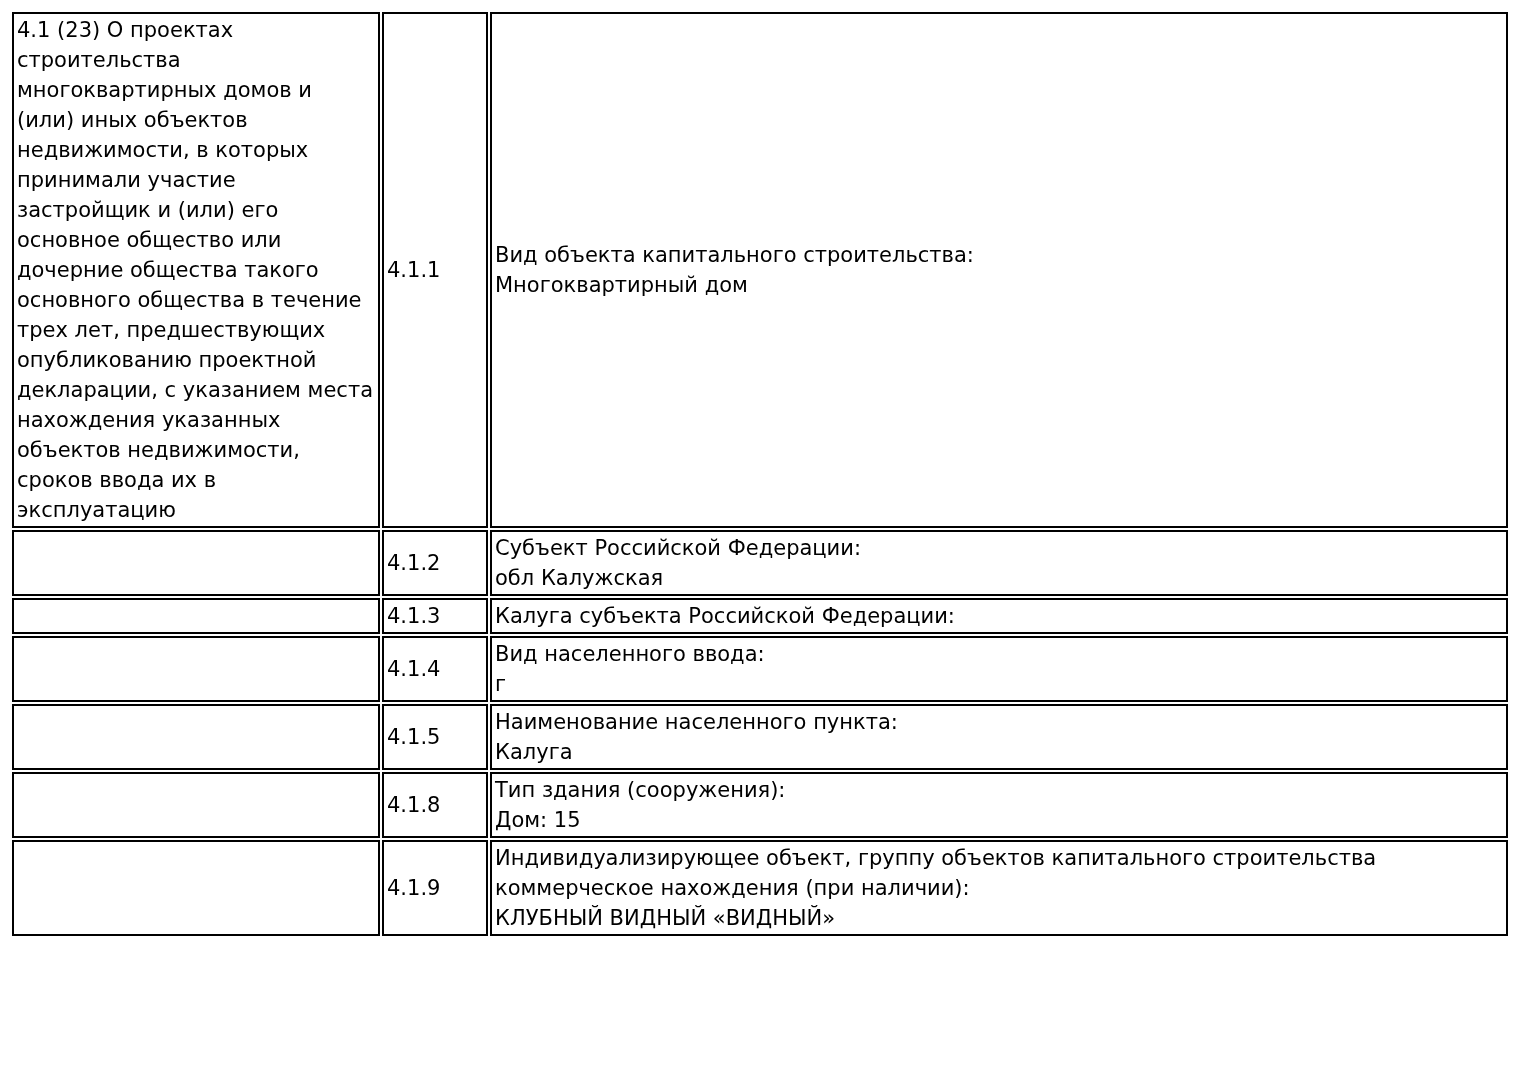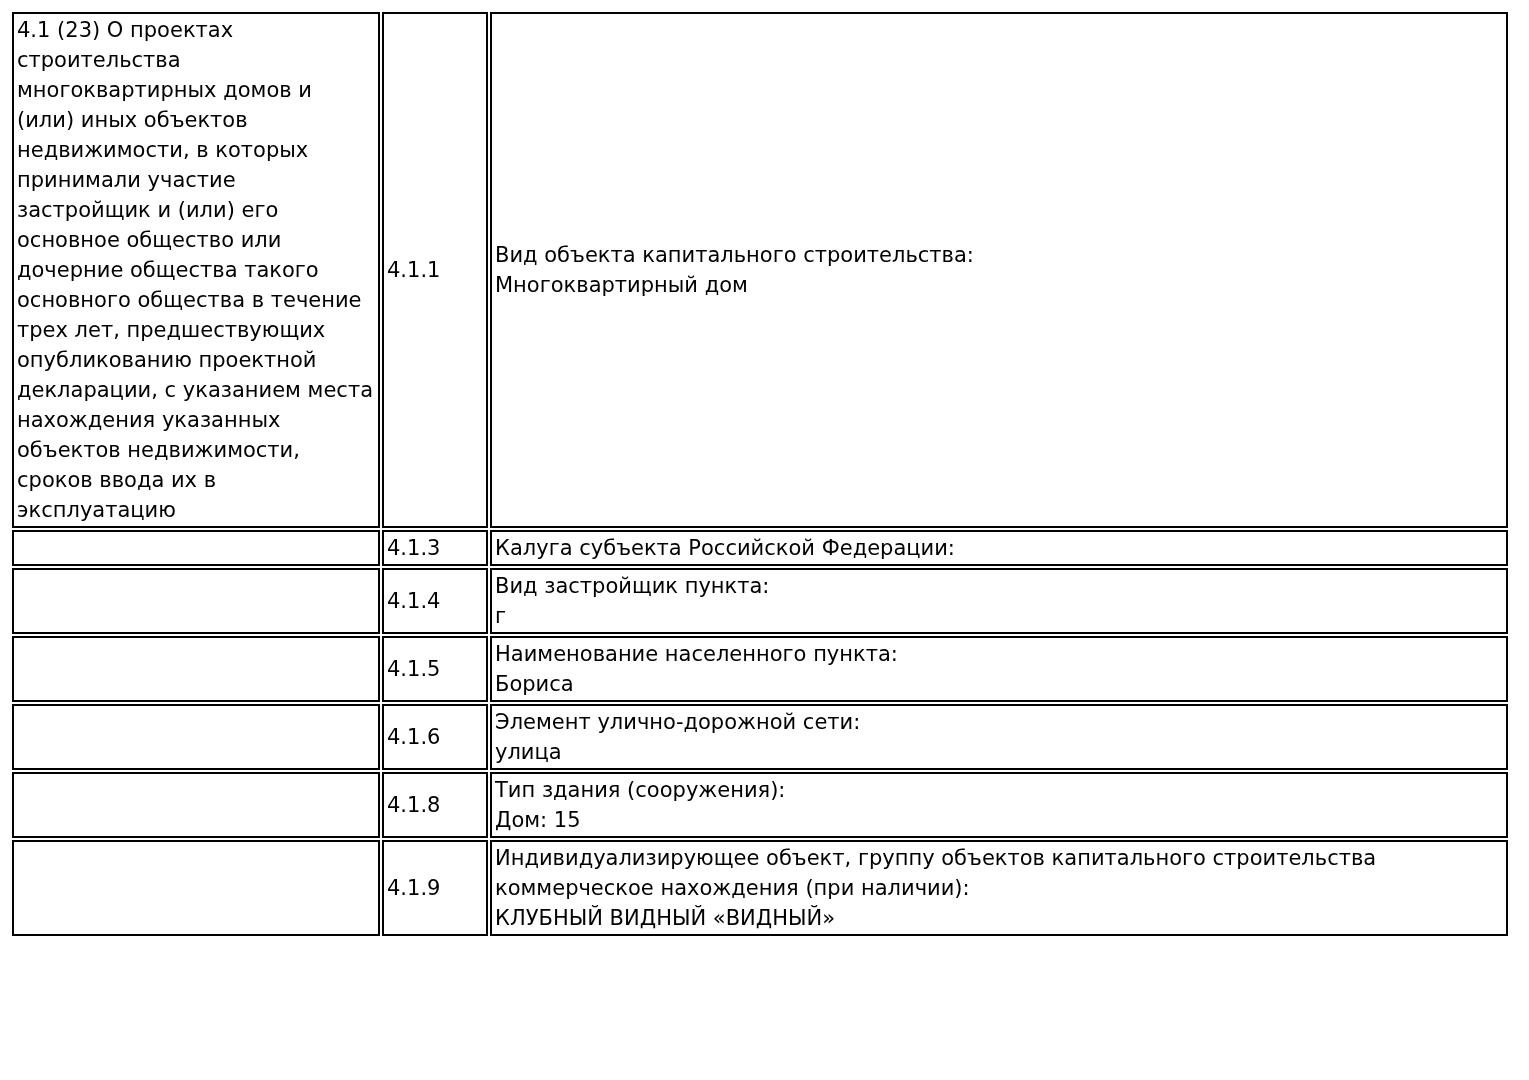--- a/index.html
+++ b/index.html
@@ -50,70 +50,70 @@
       <span>4.1.1</span>
     </td>
     <td class="c3">
       <div class="label">Вид объекта капитального строительства:</div>
       <div class="valueline">
         <span class="value">Многоквартирный дом</span>
       </div>
     </td>
   </tr>
 
+  <tr>
+    <td class="c1"></td>
+    <td class="c2">
+      <span>4.1.2</span>
+    </td>
+    <td class="c3">
+      <div class="label">Субъект Российской Федерации:</div>
+      <div class="valueline">
+        <span class="value">обл Калужская</span>
+      </div>
+    </td>
+  </tr>
 
   <tr>
     <td class="c1"></td>
     <td class="c2">
       <span>4.1.3</span>
     </td>
     <td class="c3">
       <div class="label">Калуга субъекта Российской Федерации:</div>
 
     </td>
   </tr>
 
   <tr>
     <td class="c1"></td>
     <td class="c2">
       <span>4.1.4</span>
     </td>
     <td class="c3">
-      <div class="label">Вид застройщик пункта:</div>
+      <div class="label">Вид населенного ввода:</div>
       <div class="valueline">
         <span class="value">г</span>
       </div>
     </td>
   </tr>
 
   <tr>
     <td class="c1"></td>
     <td class="c2">
       <span>4.1.5</span>
     </td>
     <td class="c3">
       <div class="label">Наименование населенного пункта:</div>
       <div class="valueline">
-        <span class="value">Бориса</span>
+        <span class="value">Калуга</span>
       </div>
     </td>
   </tr>
 
-  <tr>
-    <td class="c1"></td>
-    <td class="c2">
-      <span>4.1.6</span>
-    </td>
-    <td class="c3">
-      <div class="label">Элемент улично-дорожной сети:</div>
-      <div class="valueline">
-        <span class="value">улица</span>
-      </div>
-    </td>
-  </tr>
 
 
   <tr>
     <td class="c1"></td>
     <td class="c2">
       <span>4.1.8</span>
     </td>
     <td class="c3">
       <div class="label">Тип здания (сооружения):</div>
       <div class="valueline">

